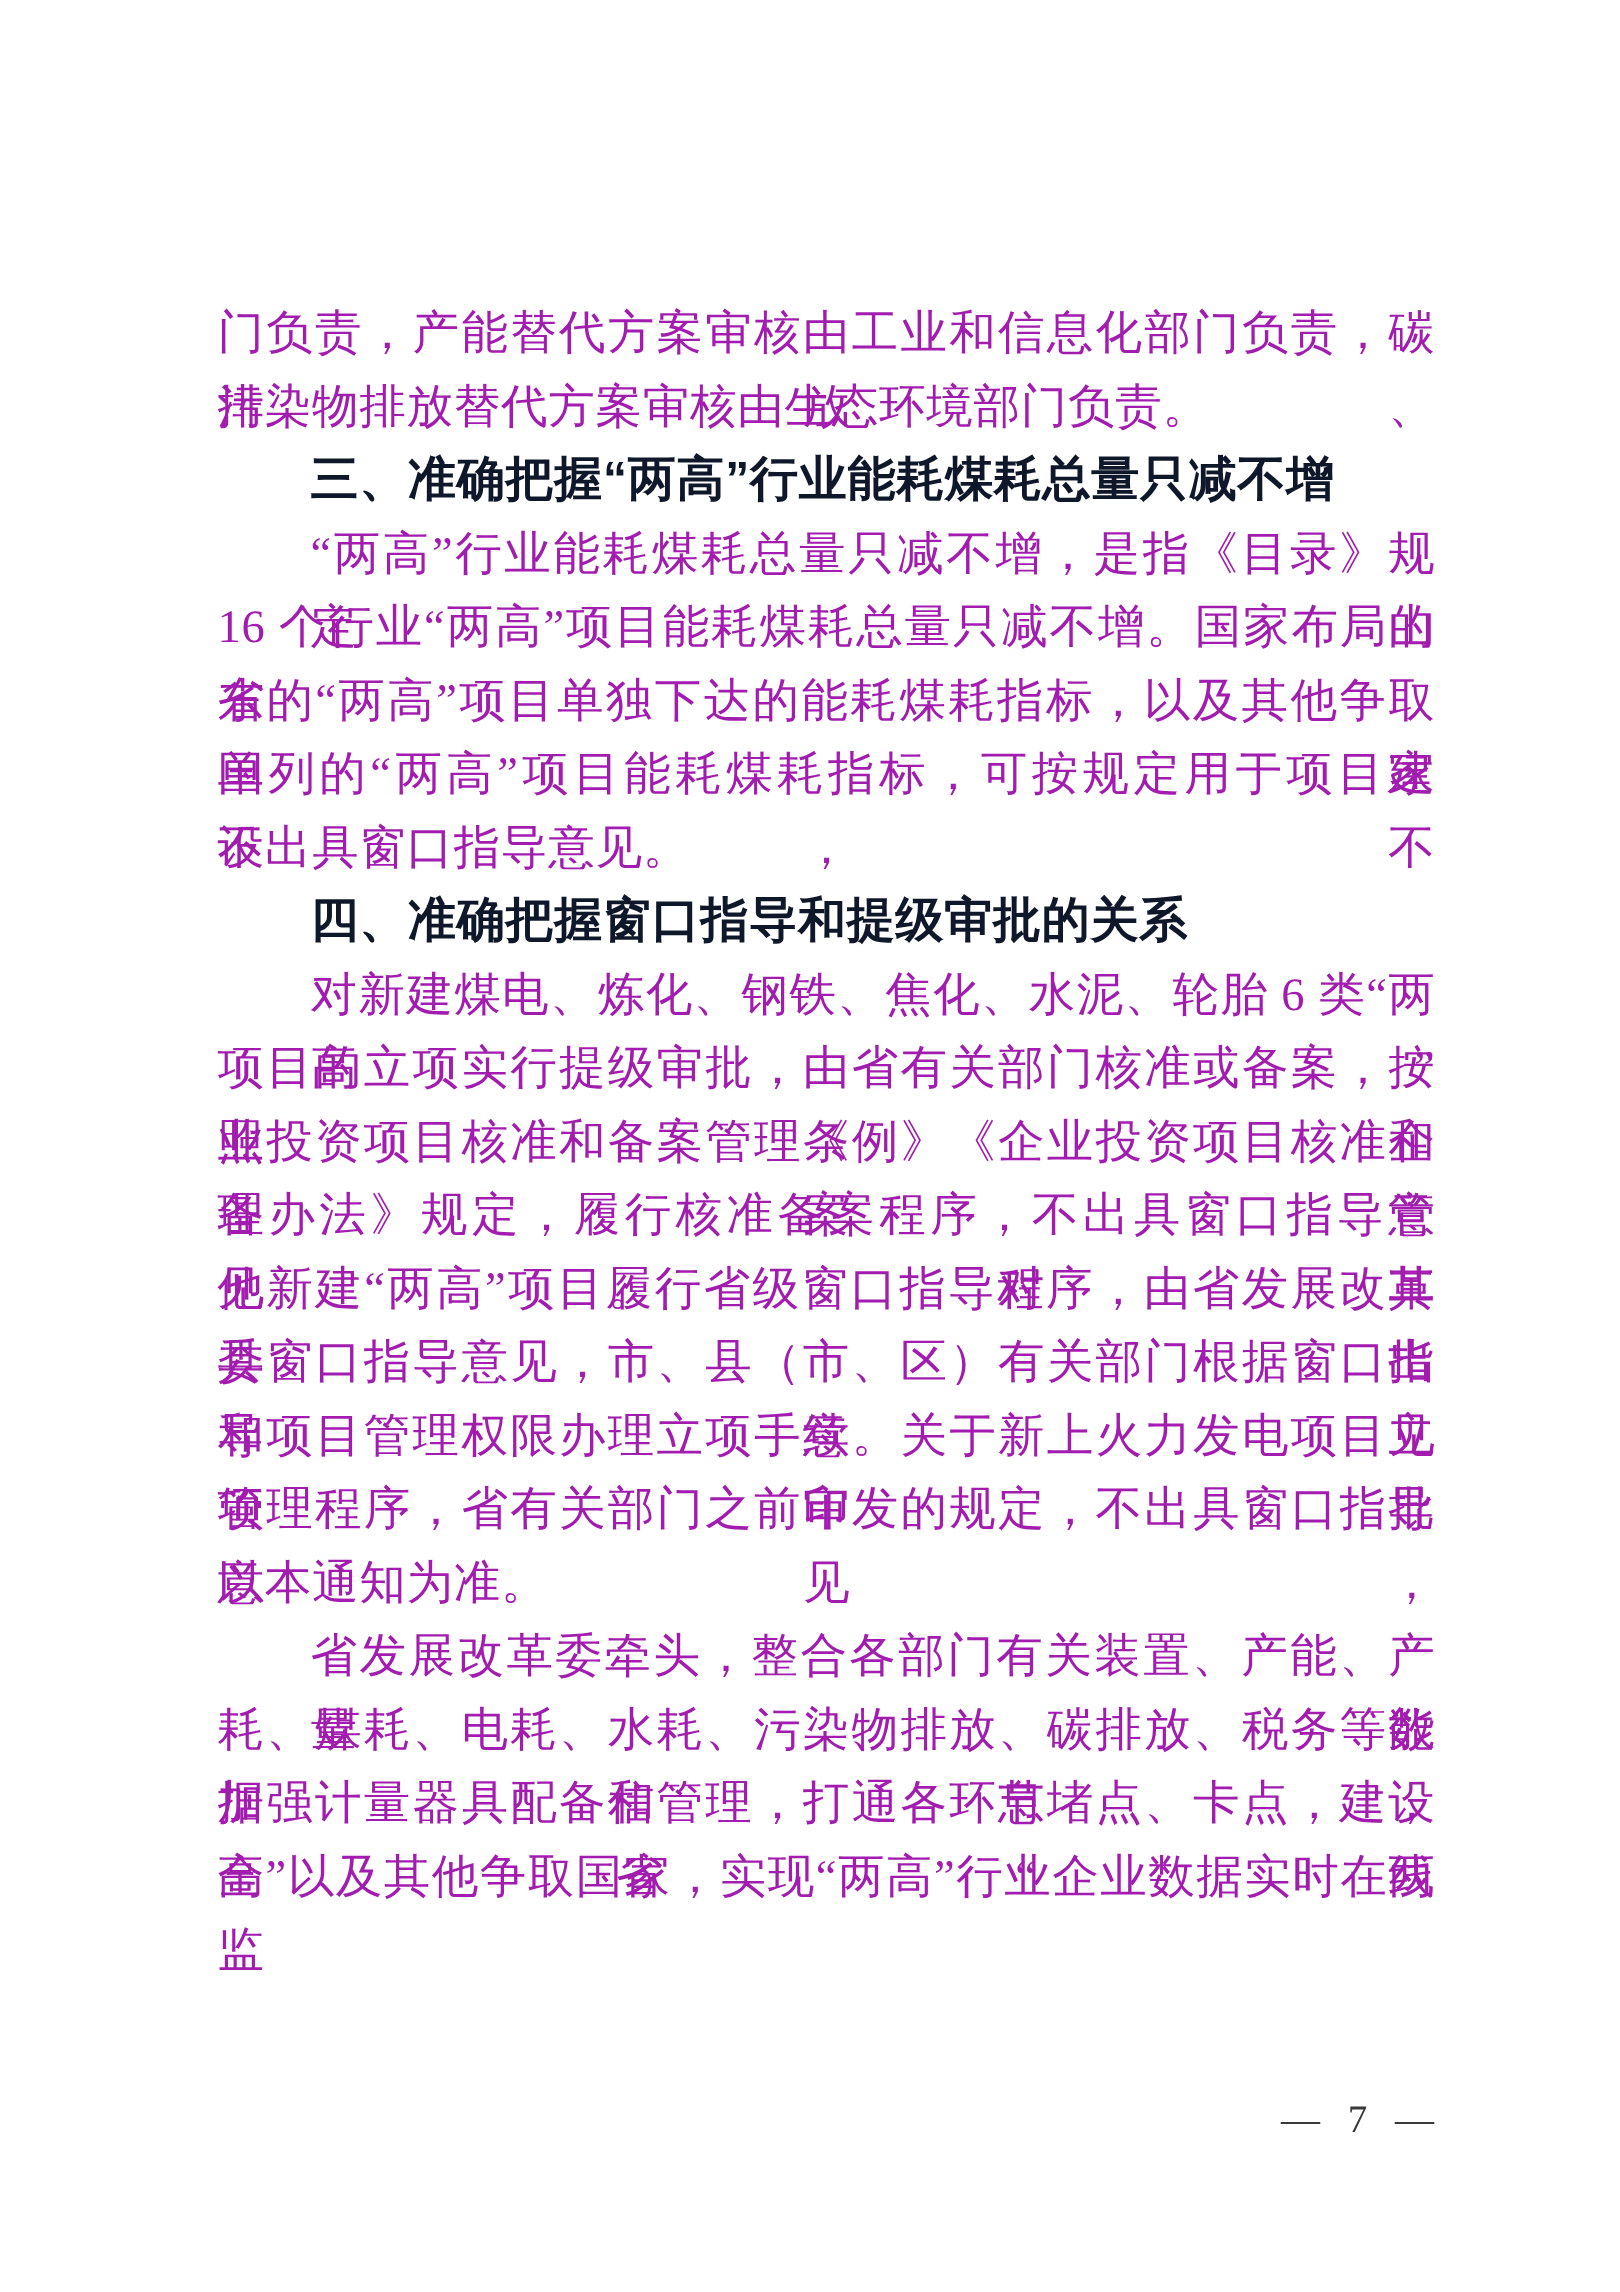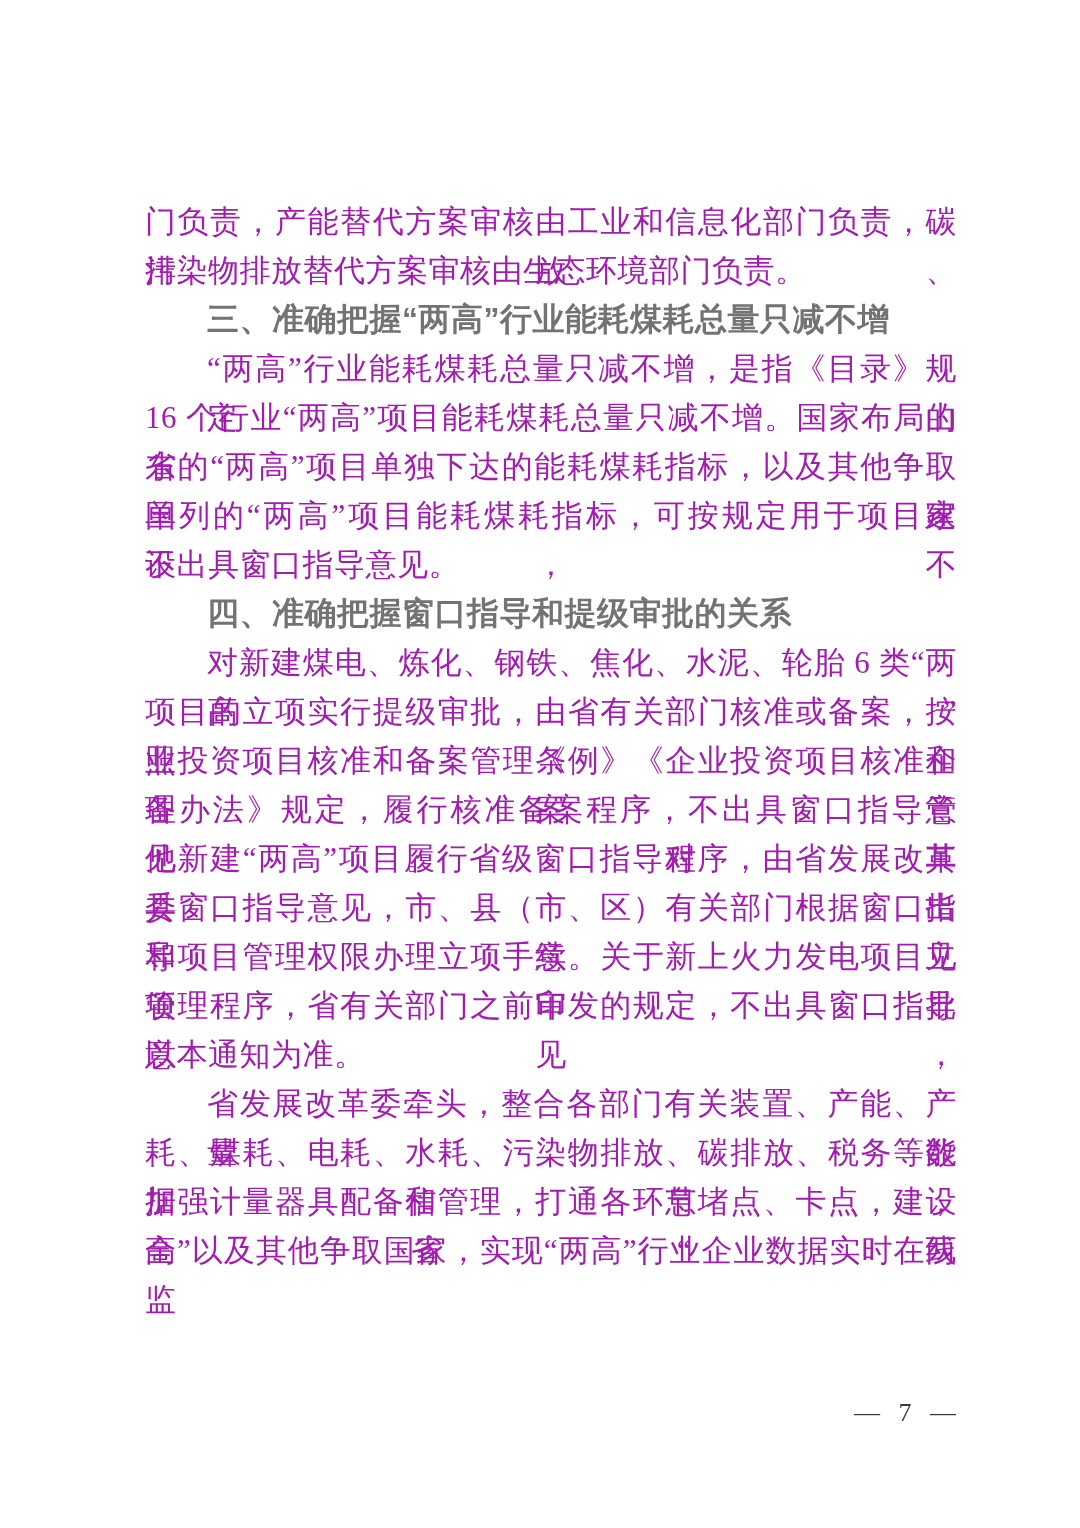--- a/index.html
+++ b/index.html
@@ -37,21 +37,21 @@
     text-align: center;
     text-align-last: left;
   }
   .line.indent2 {
     padding-left: 62px;
   }
   .line.heading {
     font-family: "Liberation Sans", "DejaVu Sans", sans-serif;
     font-weight: bold;
     font-size: 32px;
-    color: #737373;
+    color: #0f172a;
     text-align: center;
     text-align-last: left;
   }
   .page-footer {
     position: absolute;
     top: 1398px;
     right: 118px;
     font-size: 26px;
     color: #3a3a3a;
     font-family: "Liberation Serif", "DejaVu Serif", serif;

